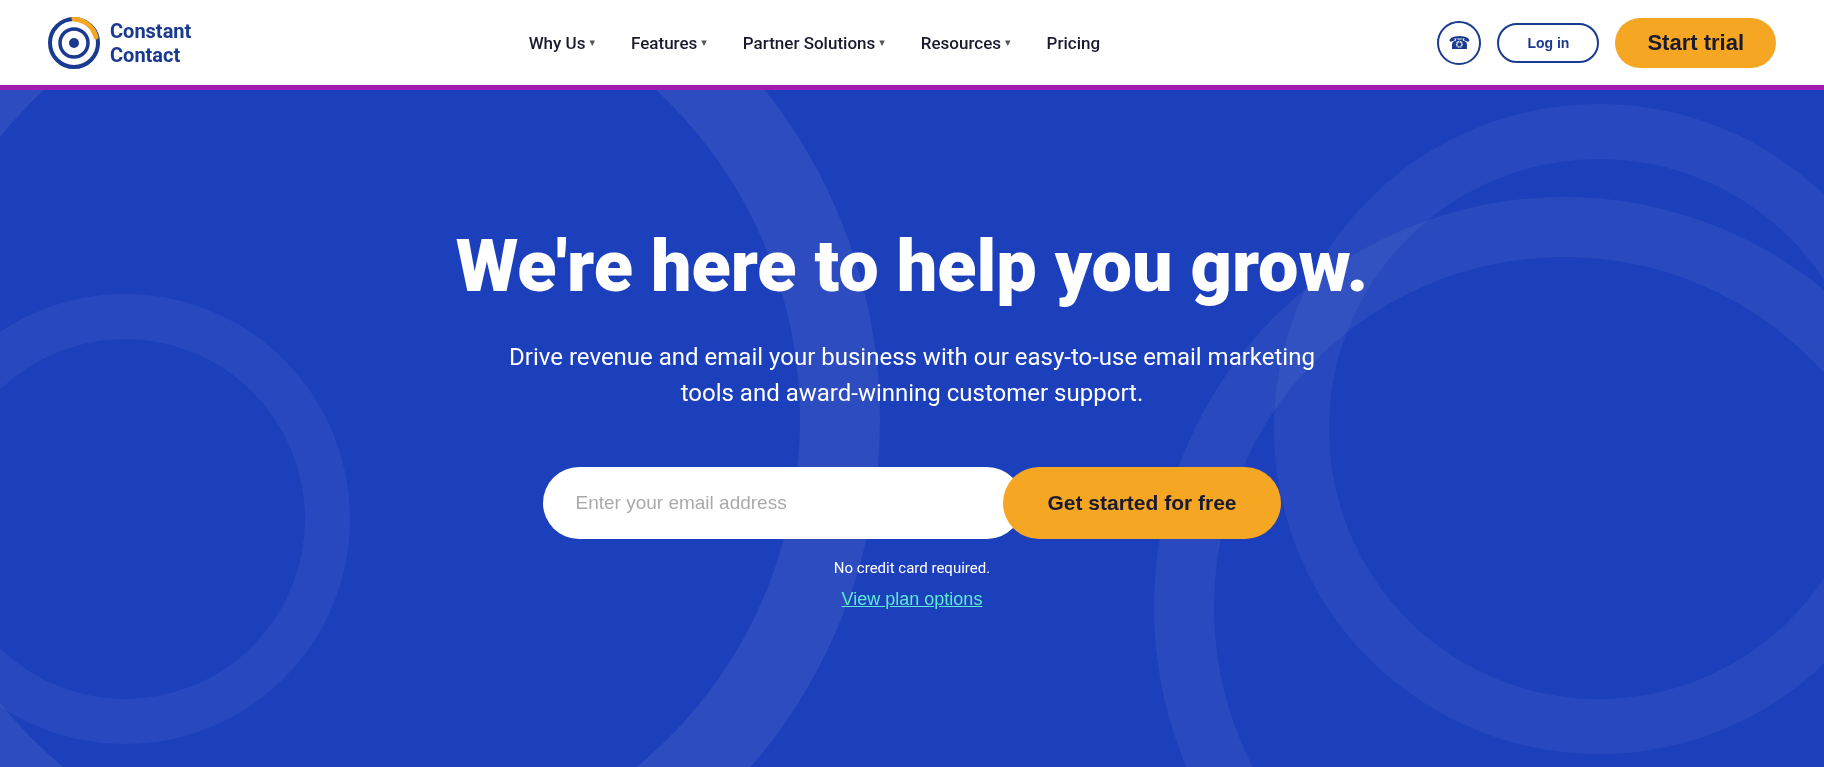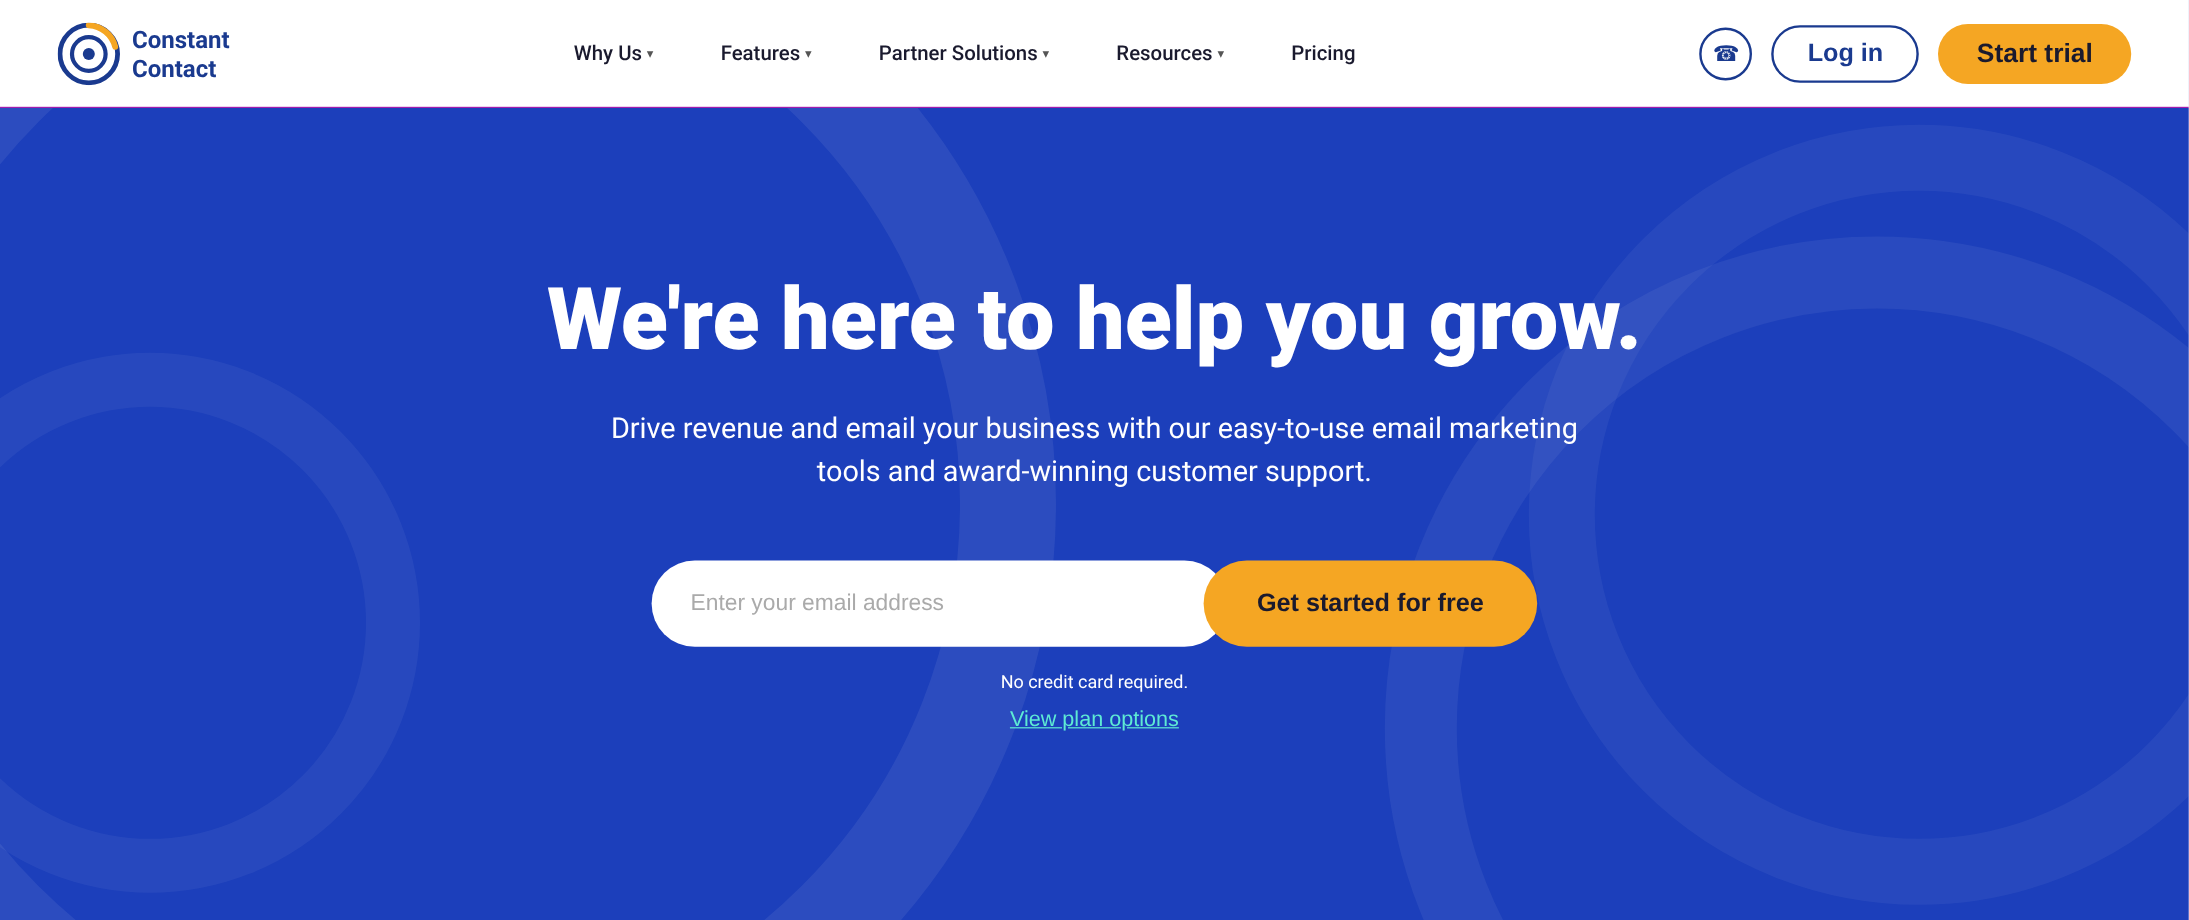--- a/index.html
+++ b/index.html
@@ -17,21 +17,21 @@
 
     
     .navbar {
       width: 100%;
       height: 90px;
       background: #ffffff;
       display: flex;
       align-items: center;
       justify-content: space-between;
       padding: 0 48px;
-      border-bottom: 1px solid #a21caf;
+      border-bottom: 5px solid #a21caf;
       position: relative;
       z-index: 10;
     }
 
     .logo-area {
       display: flex;
       align-items: center;
       gap: 10px;
       text-decoration: none;
     }
@@ -44,21 +44,21 @@
     .logo-text {
       font-size: 20px;
       font-weight: 700;
       color: #1a3a8f;
       line-height: 1.2;
     }
 
     .nav-links {
       display: flex;
       align-items: center;
-      gap: 24px;
+      gap: 4px;
       list-style: none;
     }
 
     .nav-links li a {
       text-decoration: none;
       color: #1a1a2e;
       font-size: 17px;
       font-weight: 500;
       padding: 8px 16px;
       display: flex;
@@ -91,21 +91,21 @@
       color: #1a3a8f;
       font-size: 18px;
     }
 
     .login-btn {
       padding: 10px 28px;
       border-radius: 30px;
       border: 2px solid #1a3a8f;
       background: transparent;
       color: #1a3a8f;
-      font-size: 21px;
+      font-size: 14px;
       font-weight: 600;
       cursor: pointer;
     }
 
     .start-trial-btn {
       padding: 12px 32px;
       border-radius: 30px;
       border: none;
       background: #f5a623;
       color: #1a1a2e;

